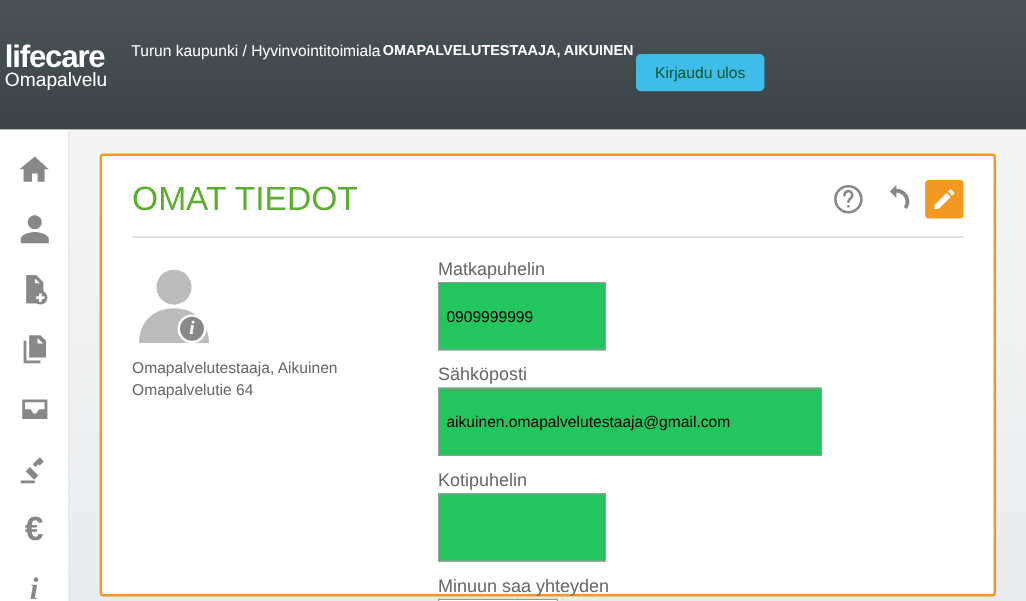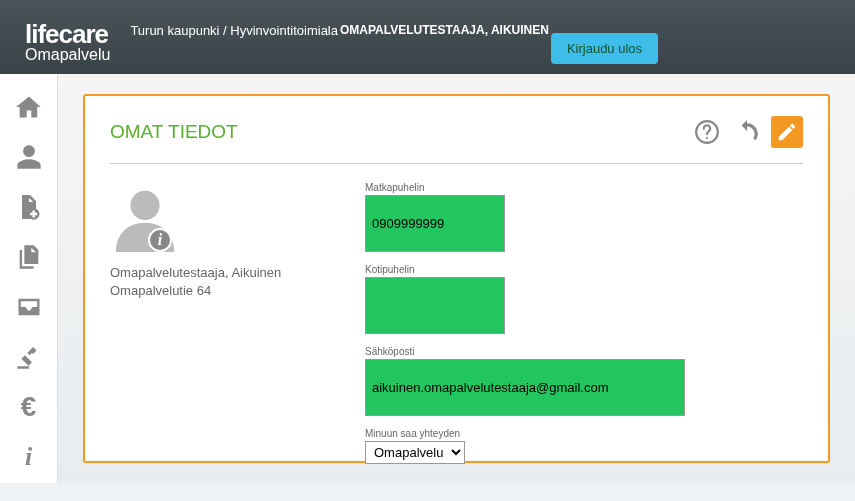--- a/index.html
+++ b/index.html
@@ -1,23 +1,23 @@
 <!DOCTYPE html>
 <html><head>
   <meta charset="utf-8">
   <style>
     * { margin: 0; padding: 0; box-sizing: border-box; }
     body { font-family: Arial, sans-serif; background: #eef2f5; width: 855px; height: 501px; overflow: hidden; }
     
     .header {
       background: linear-gradient(to bottom, #4a5358, #3a4348);
-      height: 74px;
-      display: flex;
-      align-items: flex-end;
-      padding: 10px 25px;
+      height: 108px;
+      display: flex;
+      align-items: center;
+      padding: 10px 4px;
       color: white;
     }
     .logo-section { display: flex; flex-direction: column; margin-right: 20px; }
     .logo-main { font-size: 26px; font-weight: bold; letter-spacing: -1px; }
     .logo-sub { font-size: 16px; margin-top: -4px; }
     .header-info { display: flex; flex-direction: row; gap: 2px; padding-top: 2px; }
     .header-org { font-size: 13px; }
     .header-user { font-size: 12px; font-weight: bold; }
     .logout-btn {
       background: #3dbde8;
@@ -69,21 +69,21 @@
       height: 100%;
     }
     .panel-header {
       display: flex;
       justify-content: space-between;
       align-items: center;
       margin-bottom: 15px;
     }
     .panel-title {
       color: #5dad2f;
-      font-size: 19px;
+      font-size: 28px;
       font-weight: normal;
     }
     .panel-actions { display: flex; gap: 8px; align-items: center; }
     .action-btn {
       width: 32px;
       height: 32px;
       display: flex;
       align-items: center;
       justify-content: center;
       cursor: pointer;
@@ -106,21 +106,21 @@
       width: 24px; height: 24px; background: #888;
       border-radius: 50%; border: 2px solid white;
       display: flex; align-items: center; justify-content: center;
       color: white; font-family: 'Times New Roman', serif;
       font-style: italic; font-weight: bold; font-size: 16px;
     }
     .user-line { color: #666; font-size: 13px; line-height: 1.4; }
     
     .form-section { flex: 1; }
     .form-group { margin-bottom: 12px; }
-    .form-label { color: #666; font-size: 10px; display: block; margin-bottom: 2px; }
+    .form-label { color: #666; font-size: 15px; display: block; margin-bottom: 2px; }
     .form-input {
       border: 1px solid #999; padding: 20px 6px; font-size: 13px;
       width: 140px; background: #22c55e;
     }
     .form-input.wide { width: 320px; }
     .form-input.narrow { width: 140px; }
     .form-select {
       border: 1px solid #999; padding: 2px 4px; font-size: 13px;
       width: 100px; background: white;
     }
@@ -217,26 +217,26 @@
           <div class="user-line">Omapalvelutestaaja, Aikuinen</div>
           <div class="user-line">Omapalvelutie 64</div>
         </div>
 
         <div class="form-section">
           <div class="form-group">
             <label class="form-label">Matkapuhelin</label>
             <input class="form-input narrow" value="0909999999" style="">
           </div>
           <div class="form-group">
+            <label class="form-label">Sähköposti</label>
+            <input class="form-input wide" value="aikuinen.omapalvelutestaaja@gmail.com" style="">
+          </div>
+          <div class="form-group">
             <label class="form-label">Kotipuhelin</label>
             <input class="form-input narrow" value="" style="">
-          </div>
-          <div class="form-group">
-            <label class="form-label">Sähköposti</label>
-            <input class="form-input wide" value="aikuinen.omapalvelutestaaja@gmail.com" style="">
           </div>
           <div class="form-group" style="">
             <label class="form-label">Minuun saa yhteyden</label>
             <select class="form-select">
               <option>Omapalvelu</option>
             </select>
           </div>
         </div>
       </div>
     </div>

